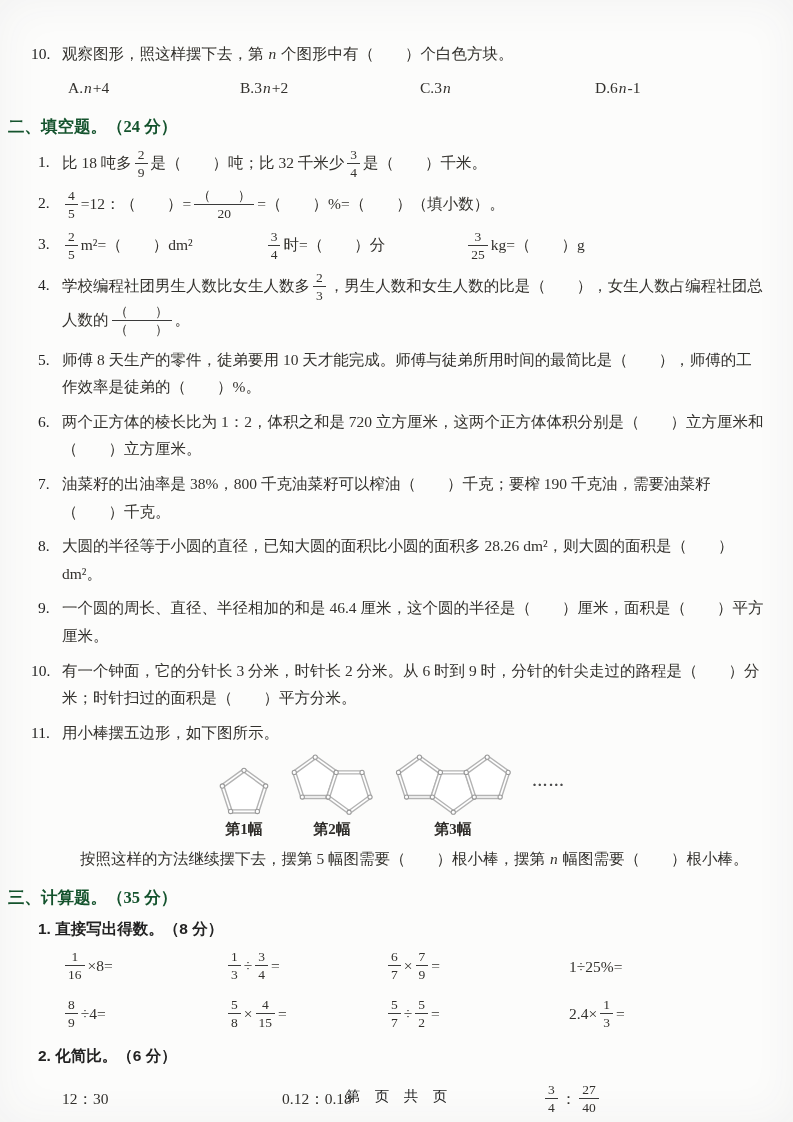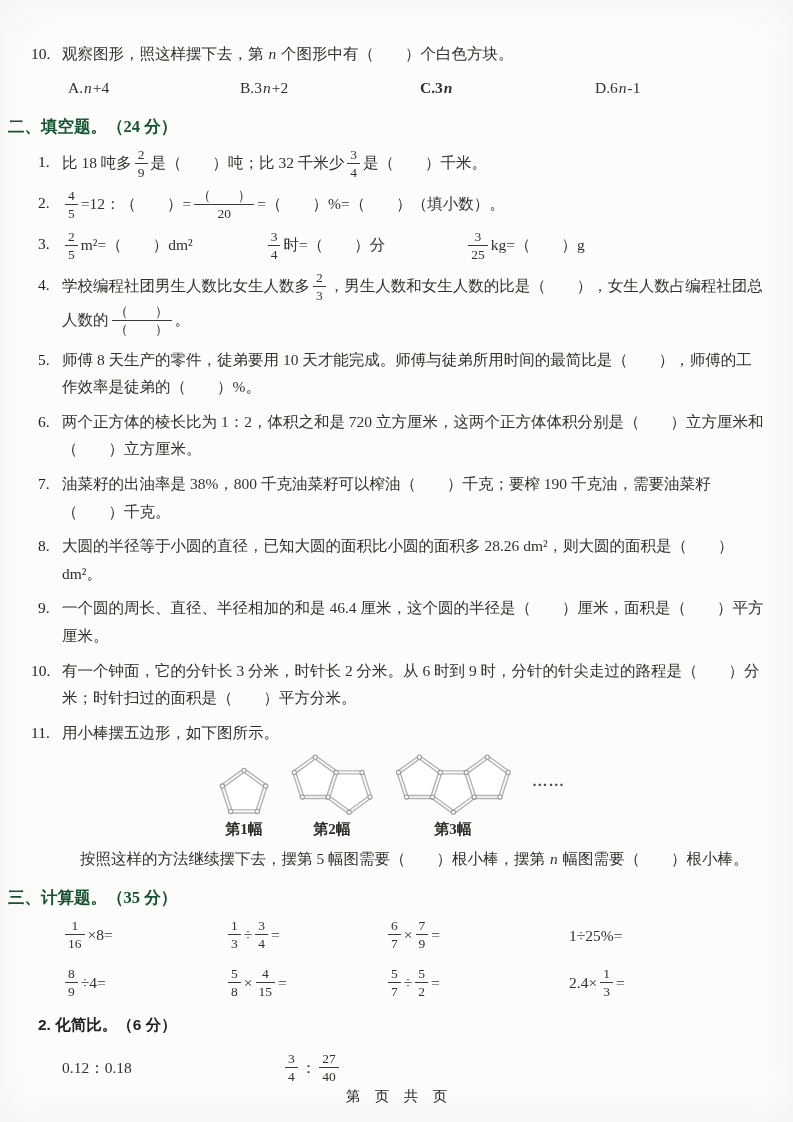--- a/index.html
+++ b/index.html
@@ -22,21 +22,21 @@
   .qtext{display:inline;}
   .sec{
     font-family:Liberation Serif, serif;
     font-weight:bold;font-size:16.5px;color:#14532d;
     margin:14px 0 10px 0;
   }
   .opts{position:relative;height:28px;margin-top:6px;}
   .opt{position:absolute;top:0;white-space:nowrap;}
   .opt:nth-child(1){left:6px;}
   .opt:nth-child(2){left:178px;}
-  .opt:nth-child(3){left:358px;font-weight:bold;}
+  .opt:nth-child(3){left:358px;}
   .opt:nth-child(4){left:533px;}
   .var{font-style:italic;font-family:"Liberation Serif","DejaVu Serif",serif;padding:0 1px;}
   .frac{
     display:inline-block;text-align:center;vertical-align:middle;
     line-height:1.15;margin:0 3px;font-size:13.5px;position:relative;top:-1px;
   }
   .frac .fn{display:block;padding:0 3px 1px;border-bottom:1.2px solid #3a3a3a;}
   .frac .fd{display:block;padding:1px 3px 0;}
   .gap{display:inline-block;}
   .figrow{display:flex;align-items:flex-end;gap:20px;margin:4px 0 6px 210px;}
@@ -162,34 +162,36 @@
           </g>
         </svg>
       <div class="figlab">第3幅</div>
     </div>
     <div class="figdots">……</div>
   </div>
 
   <div class="afterfig"><span>按照这样的方法继续摆下去，摆第 5 幅图需要（　　）根小棒，摆第 </span><i class="var">n</i><span> 幅图需要（　　）根小棒。</span></div>
 
   <div class="sec">三、计算题。（35 分）</div>
+  <div class="subhead">1. 直接写出得数。（8 分）</div>
   <div id="calc-grid" class="calcgrid">
       <div class="calcrow">
         <span class="calccell"><span class="frac"><span class="fn">1</span><span class="fd">16</span></span><span>×8=</span></span>
         <span class="calccell"><span class="frac"><span class="fn">1</span><span class="fd">3</span></span><span>÷</span><span class="frac"><span class="fn">3</span><span class="fd">4</span></span><span>=</span></span>
         <span class="calccell"><span class="frac"><span class="fn">6</span><span class="fd">7</span></span><span>×</span><span class="frac"><span class="fn">7</span><span class="fd">9</span></span><span>=</span></span>
         <span class="calccell"><span>1÷25%=</span></span>
       </div>
       <div class="calcrow">
         <span class="calccell"><span class="frac"><span class="fn">8</span><span class="fd">9</span></span><span>÷4=</span></span>
         <span class="calccell"><span class="frac"><span class="fn">5</span><span class="fd">8</span></span><span>×</span><span class="frac"><span class="fn">4</span><span class="fd">15</span></span><span>=</span></span>
         <span class="calccell"><span class="frac"><span class="fn">5</span><span class="fd">7</span></span><span>÷</span><span class="frac"><span class="fn">5</span><span class="fd">2</span></span><span>=</span></span>
         <span class="calccell"><span>2.4×</span><span class="frac"><span class="fn">1</span><span class="fd">3</span></span><span>=</span></span>
       </div>
     </div>
   <div class="subhead">2. 化简比。（6 分）</div>
   <div id="ratio-row" class="ratiorow">
+      <span class="ratiocell"><span>12：30</span></span>
       <span class="ratiocell"><span>0.12：0.18</span></span>
       <span class="ratiocell"><span class="frac"><span class="fn">3</span><span class="fd">4</span></span><span>：</span><span class="frac"><span class="fn">27</span><span class="fd">40</span></span></span>
     </div>
 
   <div class="footer">第　页　共　页</div>
 </div>
 
 </body></html>

